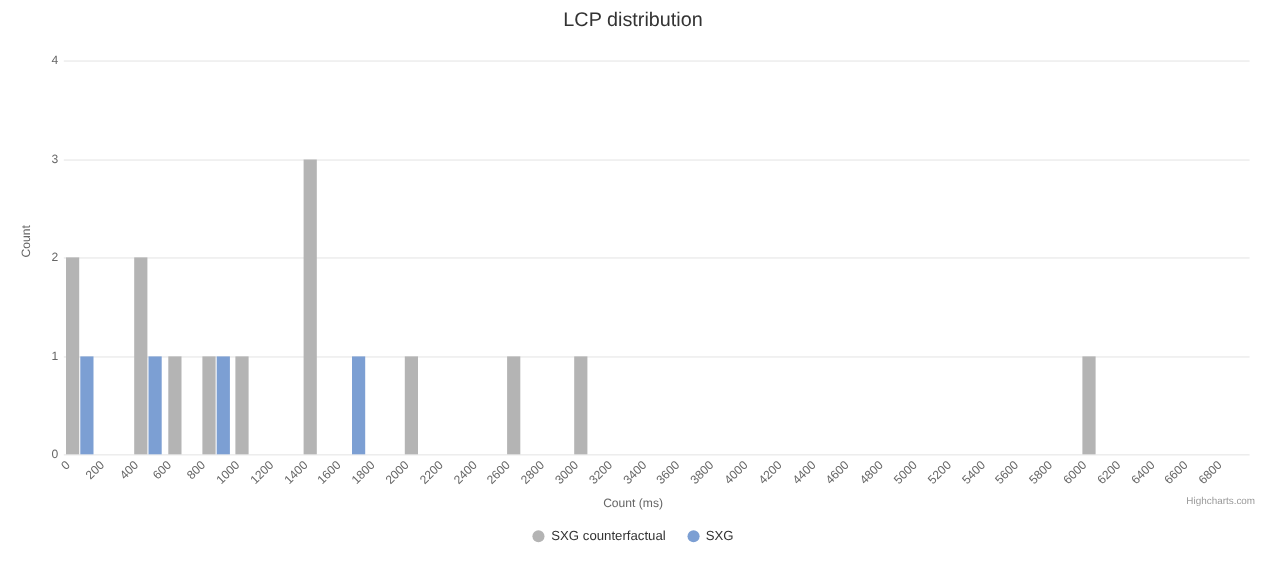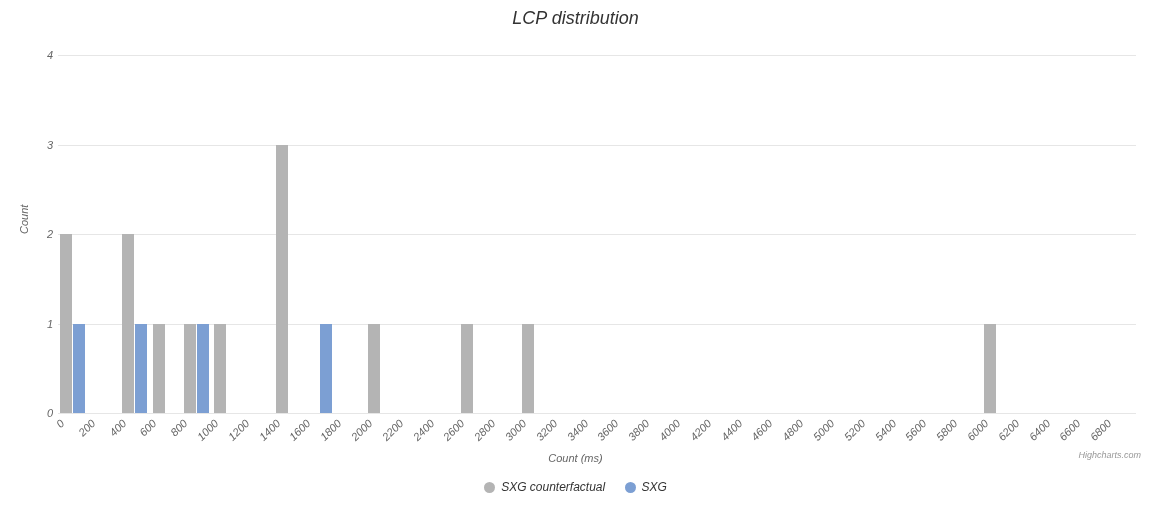--- a/index.html
+++ b/index.html
@@ -9,21 +9,20 @@
     height: 522px;
     font-family: "Lucida Grande", "Lucida Sans Unicode", Arial, Helvetica, sans-serif;
     background: #ffffff;
     color: #333;
     overflow: hidden;
   }
   .chart-container {
     position: relative;
     width: 1151px;
     height: 466px;
-    font-style: italic;
   }
   .title {
     position: absolute;
     top: 8px;
     left: 0;
     width: 100%;
     text-align: center;
     font-size: 18px;
     color: #333333;
   }

